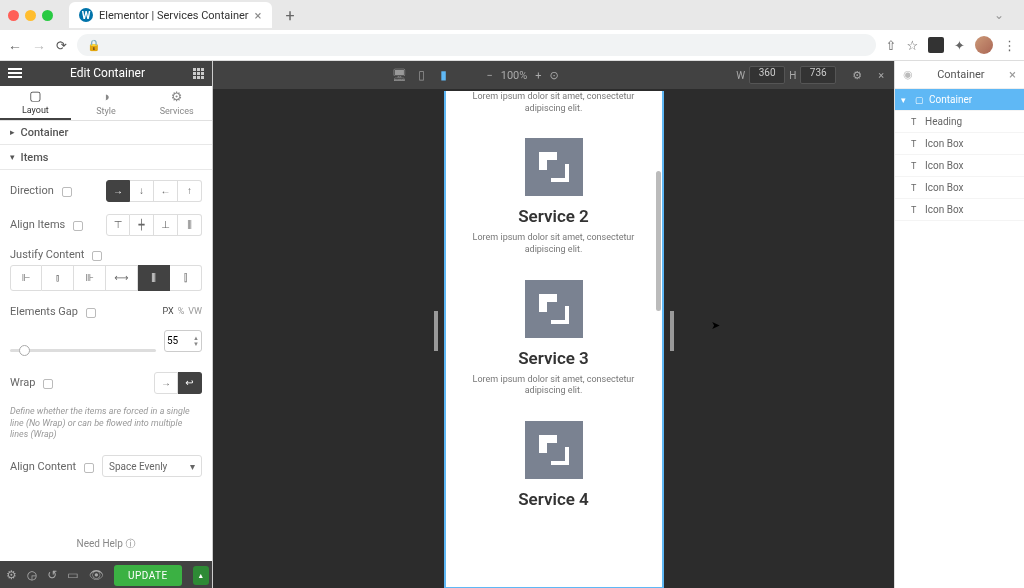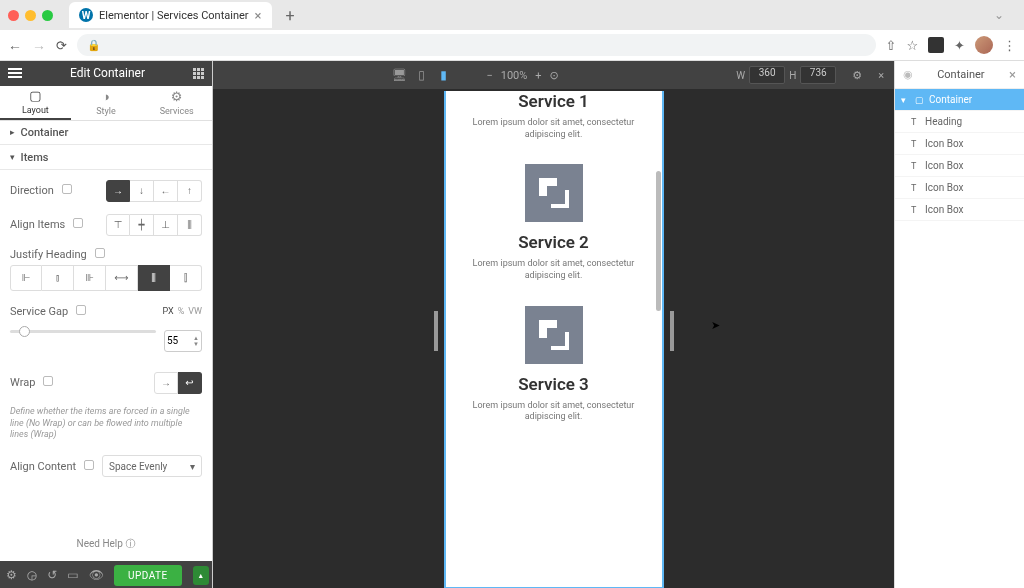--- a/index.html
+++ b/index.html
@@ -36,33 +36,33 @@
 .grid-icon{display:grid;grid-template-columns:repeat(3,3px);gap:1px}
 .grid-icon span{width:3px;height:3px;background:#ccc}
 .panel-tabs{display:flex;height:40px;background:#fff;border-bottom:1px solid #e0e0e0}
 .panel-tab{flex:1;display:flex;flex-direction:column;align-items:center;justify-content:center;font-size:9px;color:#888;gap:2px;cursor:pointer}
 .panel-tab.active{color:#333;border-bottom:2px solid #424242}
 .tab-icon{font-size:13px}
 .section-header{height:28px;background:#fff;display:flex;align-items:center;padding:0 10px;font-size:11px;color:#555;font-weight:500;border-bottom:1px solid #e8e8e8}
 .section-header .chev{margin-right:6px;font-size:9px}
 .items-body{padding:10px;background:#fff}
 .control-row{display:flex;align-items:center;justify-content:space-between;margin-bottom:12px}
-.control-label{font-size:11px;color:#666;display:flex;align-items:flex-start;gap:8px}
+.control-label{font-size:11px;color:#666;display:flex;align-items:flex-end;gap:8px}
 .device-dot{width:10px;height:10px;border:1px solid #bbb;border-radius:2px}
 .btn-group{display:flex;gap:0}
 .btn-sm{width:24px;height:22px;border:1px solid #ddd;background:#fff;display:flex;align-items:center;justify-content:center;font-size:10px;color:#666;cursor:pointer}
 .btn-sm:not(:first-child){border-left:none}
 .btn-sm.active{background:#424242;color:#fff;border-color:#424242}
 .btn-sm:first-child{border-radius:3px 0 0 3px}
 .btn-sm:last-child{border-radius:0 3px 3px 0}
 .justify-group{display:flex;gap:0;margin-top:4px}
 .justify-group .btn-sm{width:32px;height:26px}
 .px-vw{font-size:9px;color:#999;display:flex;gap:4px}
 .px-vw .active{color:#444;}
-.slider-row{display:flex;align-items:flex-start;gap:8px}
+.slider-row{display:flex;align-items:flex-end;gap:8px}
 .slider{flex:1;height:3px;background:#ddd;border-radius:2px;position:relative}
 .slider-thumb{position:absolute;left:6%;top:-4px;width:11px;height:11px;background:#fff;border:1px solid #aaa;border-radius:50%}
 .num-input{width:38px;height:22px;border:1px solid #ccc;border-radius:3px;font-size:10px;padding:0 2px;display:flex;align-items:center;justify-content:space-between}
 .num-input input{width:22px;border:none;font-size:10px;outline:none}
 .spinner{display:flex;flex-direction:column;font-size:6px;color:#888;line-height:6px}
 .help-text{font-size:9px;color:#999;font-style:italic;margin-top:4px;line-height:1.3}
 .dropdown{flex:1;max-width:100px;height:22px;border:1px solid #ddd;border-radius:3px;background:#fff;display:flex;align-items:center;justify-content:space-between;padding:0 6px;font-size:10px;color:#666}
 .need-help{text-align:center;font-size:10px;color:#888;margin-top:60px}
 .panel-footer{margin-top:auto;height:32px;background:#424242;display:flex;align-items:center;padding:0 6px;gap:10px}
 .footer-icon{color:#aaa;font-size:12px}
@@ -201,34 +201,34 @@
             <span class="device-dot"></span>
           </span>
         <div class="btn-group">
           <div class="btn-sm">⊤</div>
           <div class="btn-sm">┿</div>
           <div class="btn-sm">⊥</div>
           <div class="btn-sm">⫼</div>
         </div>
       </div>
       <div class="control-label">
-          <span>Justify Heading</span>
+          <span>Justify Content</span>
           <span class="device-dot"></span>
         </div>
       <div class="justify-group">
         <div class="btn-sm">⊩</div>
         <div class="btn-sm">⫾</div>
         <div class="btn-sm">⊪</div>
         <div class="btn-sm">⟷</div>
         <div class="btn-sm active">⫼</div>
         <div class="btn-sm">⫿</div>
       </div>
       <div class="control-row" style="margin-top:14px">
         <span class="control-label">
-            <span>Service Gap</span>
+            <span>Elements Gap</span>
             <span class="device-dot"></span>
           </span>
         <span class="px-vw">
             <span class="active">PX</span>
             <span>%</span>
             <span>VW</span>
           </span>
       </div>
       <div class="slider-row">
         <div class="slider">
@@ -303,32 +303,35 @@
       <span style="margin-left:8px;color:#aaa">⚙</span>
       <span style="margin-left:8px;color:#aaa">×</span>
     </div>
     <div class="canvas">
       <div class="phone-frame">
         <div class="frame-handle left"></div>
         <div class="frame-handle right"></div>
         <div class="phone-scrollbar"></div>
         <div class="phone-content">
           <div class="service">
-            <h3>Service 1</h3>
             <p>Lorem ipsum dolor sit amet, consectetur adipiscing elit.</p>
           </div>
           <div class="service">
             <div class="service-icon"></div>
             <h3>Service 2</h3>
             <p>Lorem ipsum dolor sit amet, consectetur adipiscing elit.</p>
           </div>
           <div class="service">
             <div class="service-icon"></div>
             <h3>Service 3</h3>
             <p>Lorem ipsum dolor sit amet, consectetur adipiscing elit.</p>
+          </div>
+          <div class="service">
+            <div class="service-icon"></div>
+            <h3>Service 4</h3>
           </div>
         </div>
       </div>
     </div>
     <span class="cursor">➤</span>
   </div>
 
   <div class="navigator">
     <div class="nav-header">
       <span style="color:#bbb;font-size:11px">◉</span>

